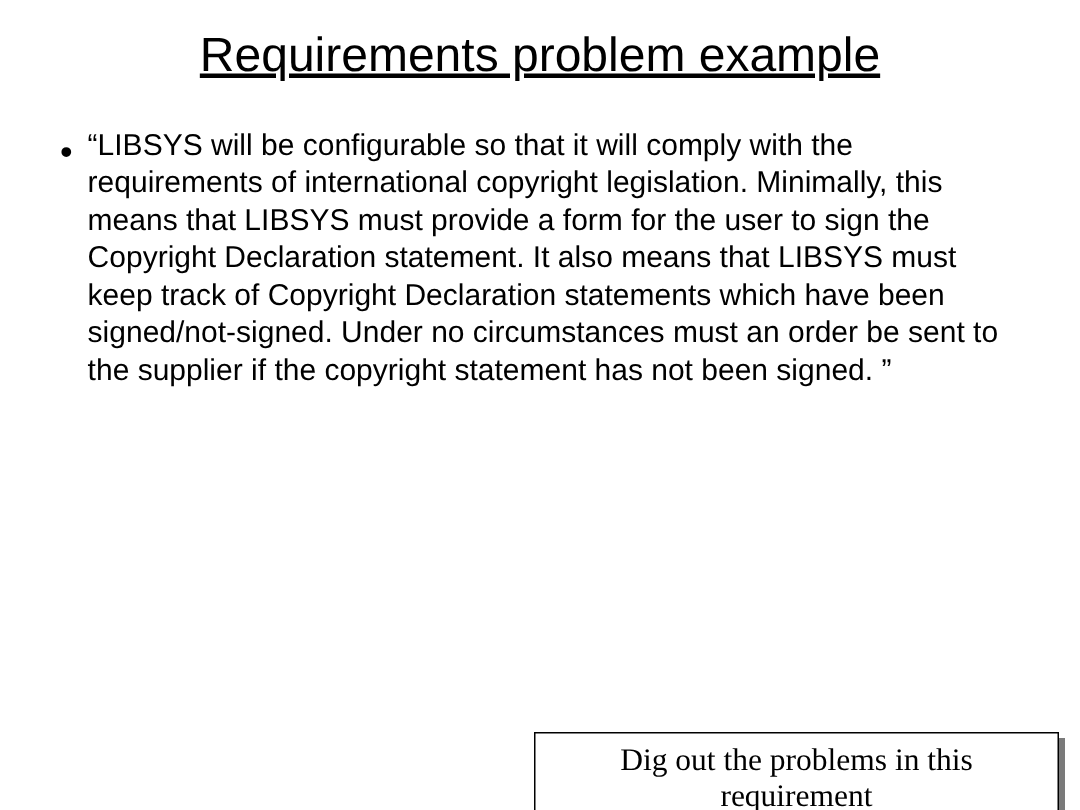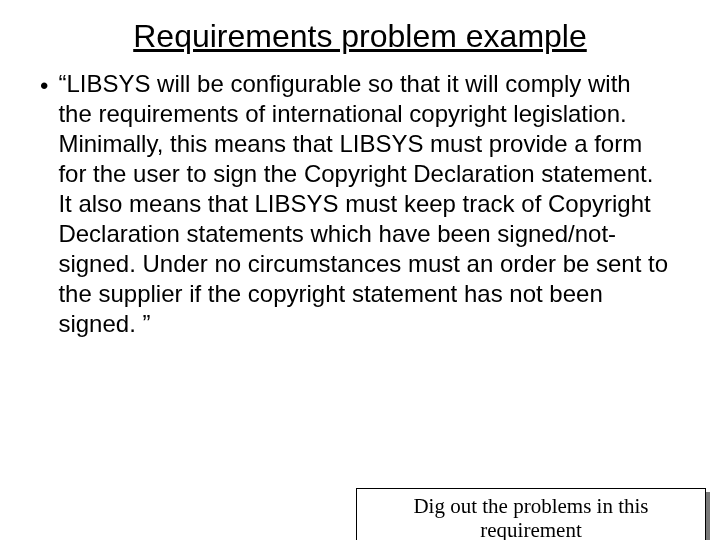--- a/index.html
+++ b/index.html
@@ -16,37 +16,37 @@
   .slide {
     width: 720px;
     height: 540px;
     position: relative;
     box-sizing: border-box;
   }
   .title {
     font-size: 32px;
     text-align: center;
     text-decoration: underline;
-    margin: 18px 40px 14px 40px;
+    margin: 18px 40px 30px 40px;
     font-weight: normal;
   }
   .body-row {
     display: flex;
     align-items: flex-start;
     padding: 0 30px 0 30px;
   }
   .bullet {
     font-size: 24px;
     line-height: 1.25;
     margin-right: 10px;
     margin-left: 10px;
     margin-top: 2px;
   }
   .body-text {
-    font-size: 24px;
+    font-size: 20px;
     line-height: 1.25;
     max-width: 610px;
   }
   .callout {
     position: absolute;
     right: 14px;
     bottom: 10px;
     width: 350px;
     height: 60px;
     background: #fff;

